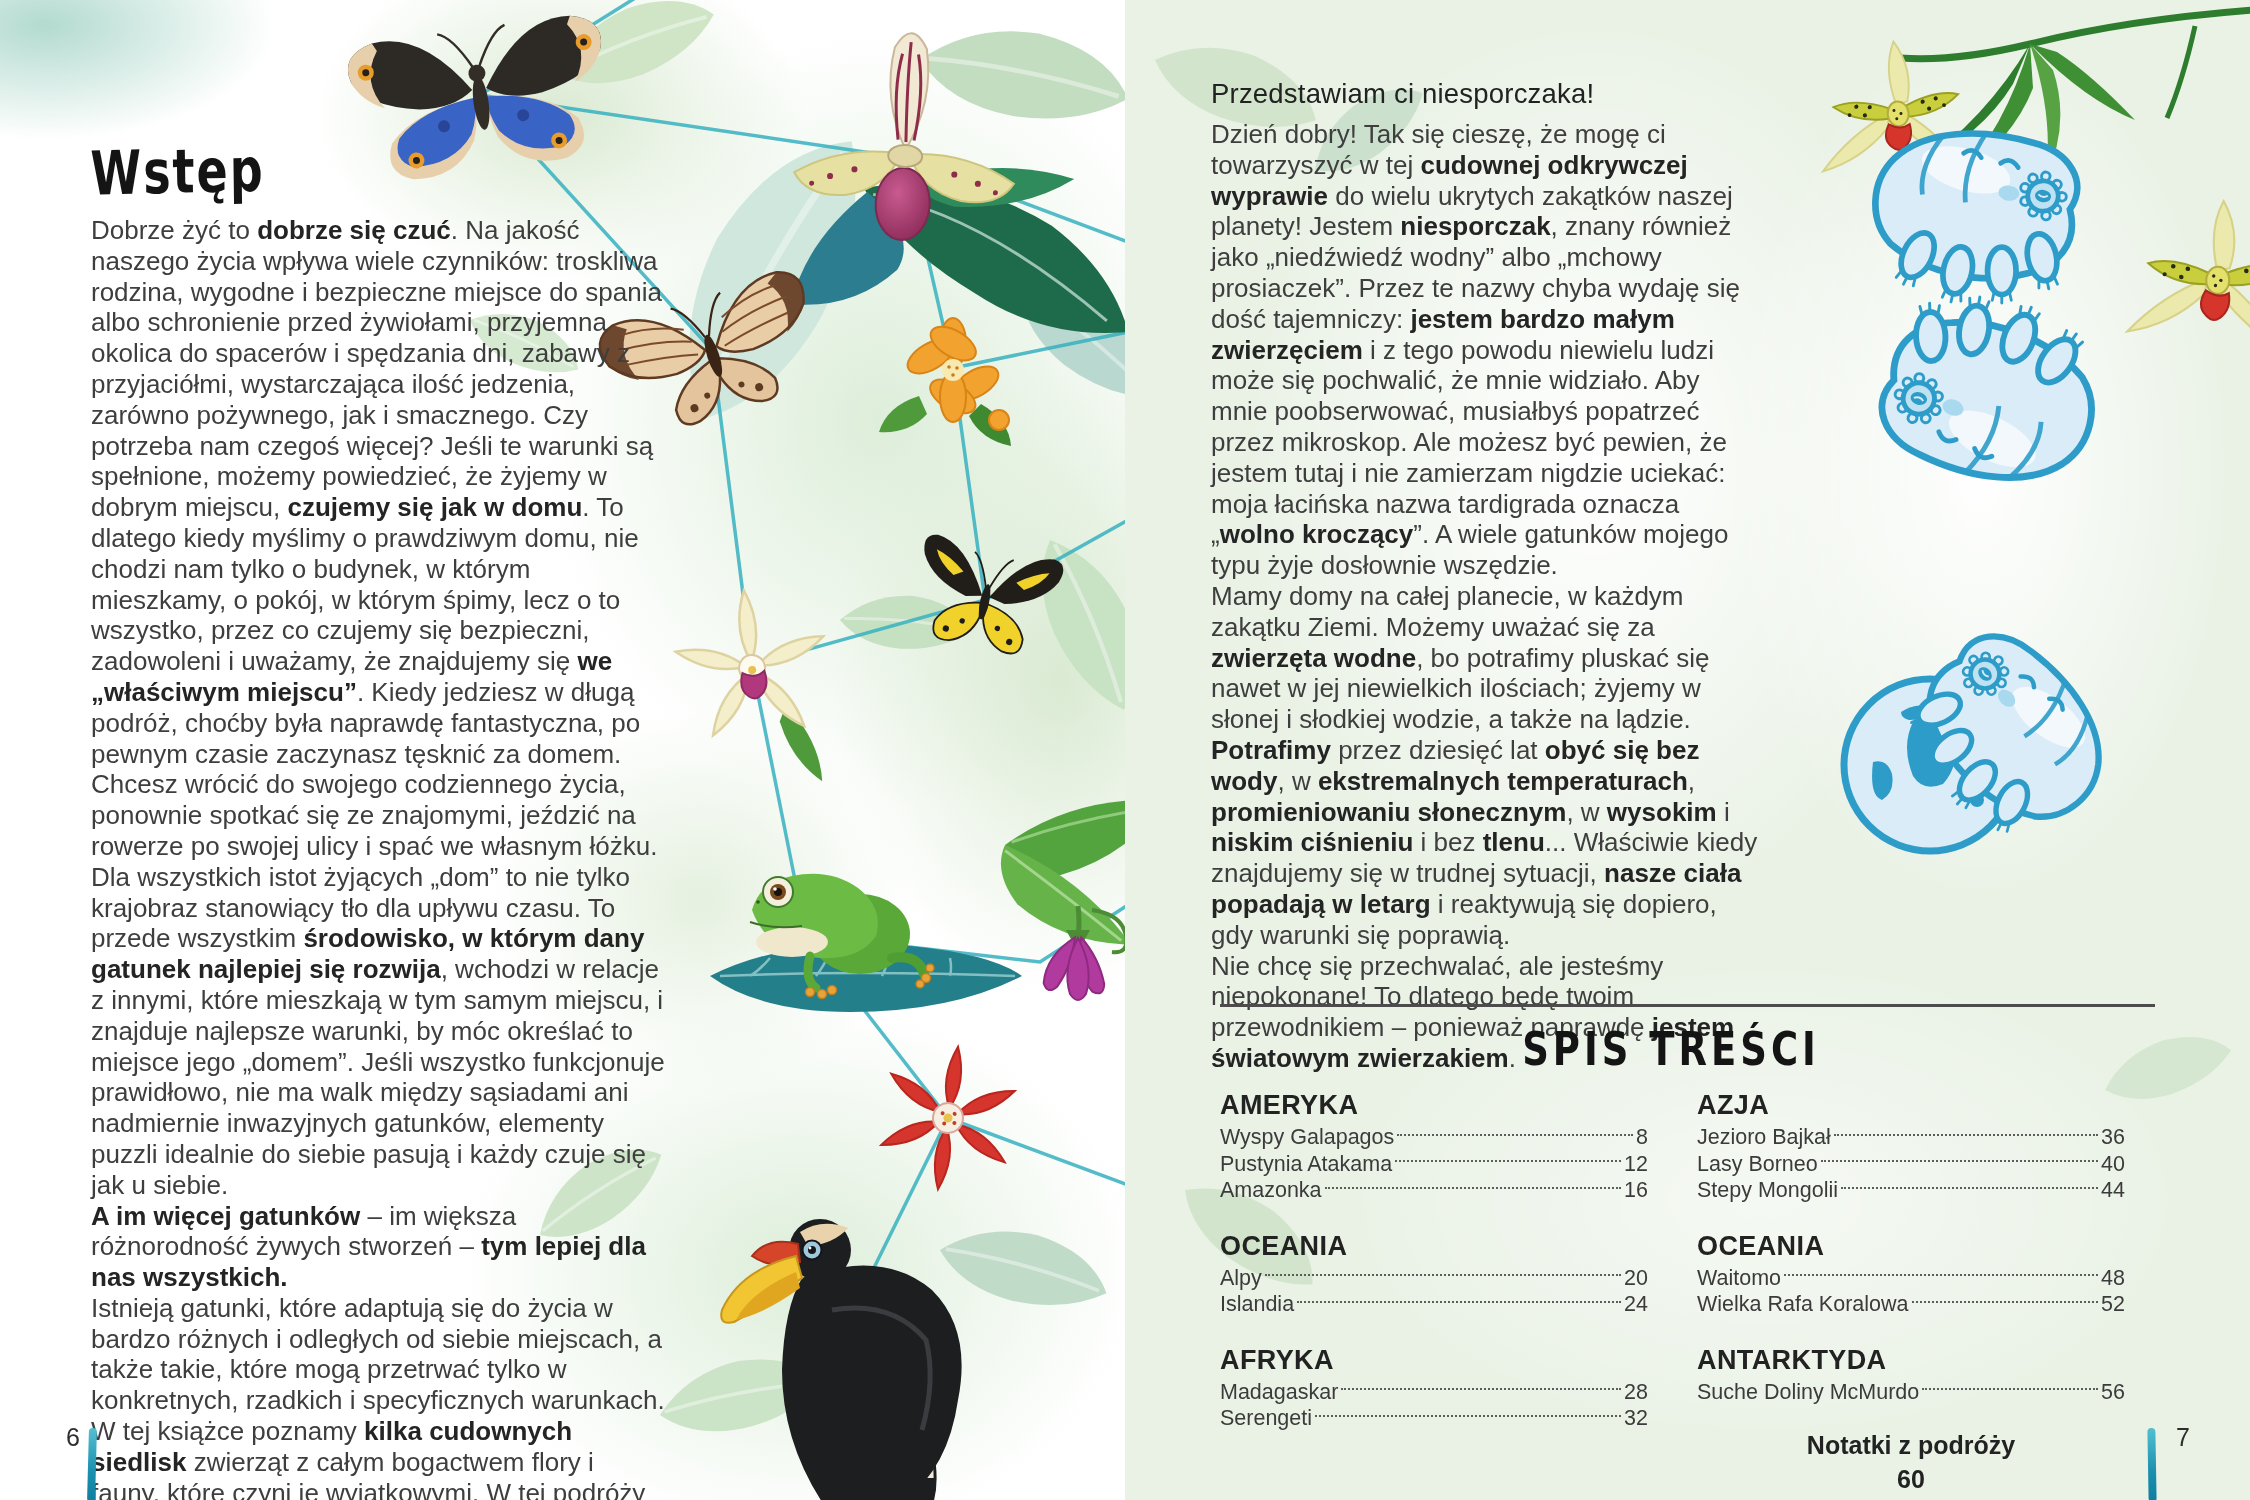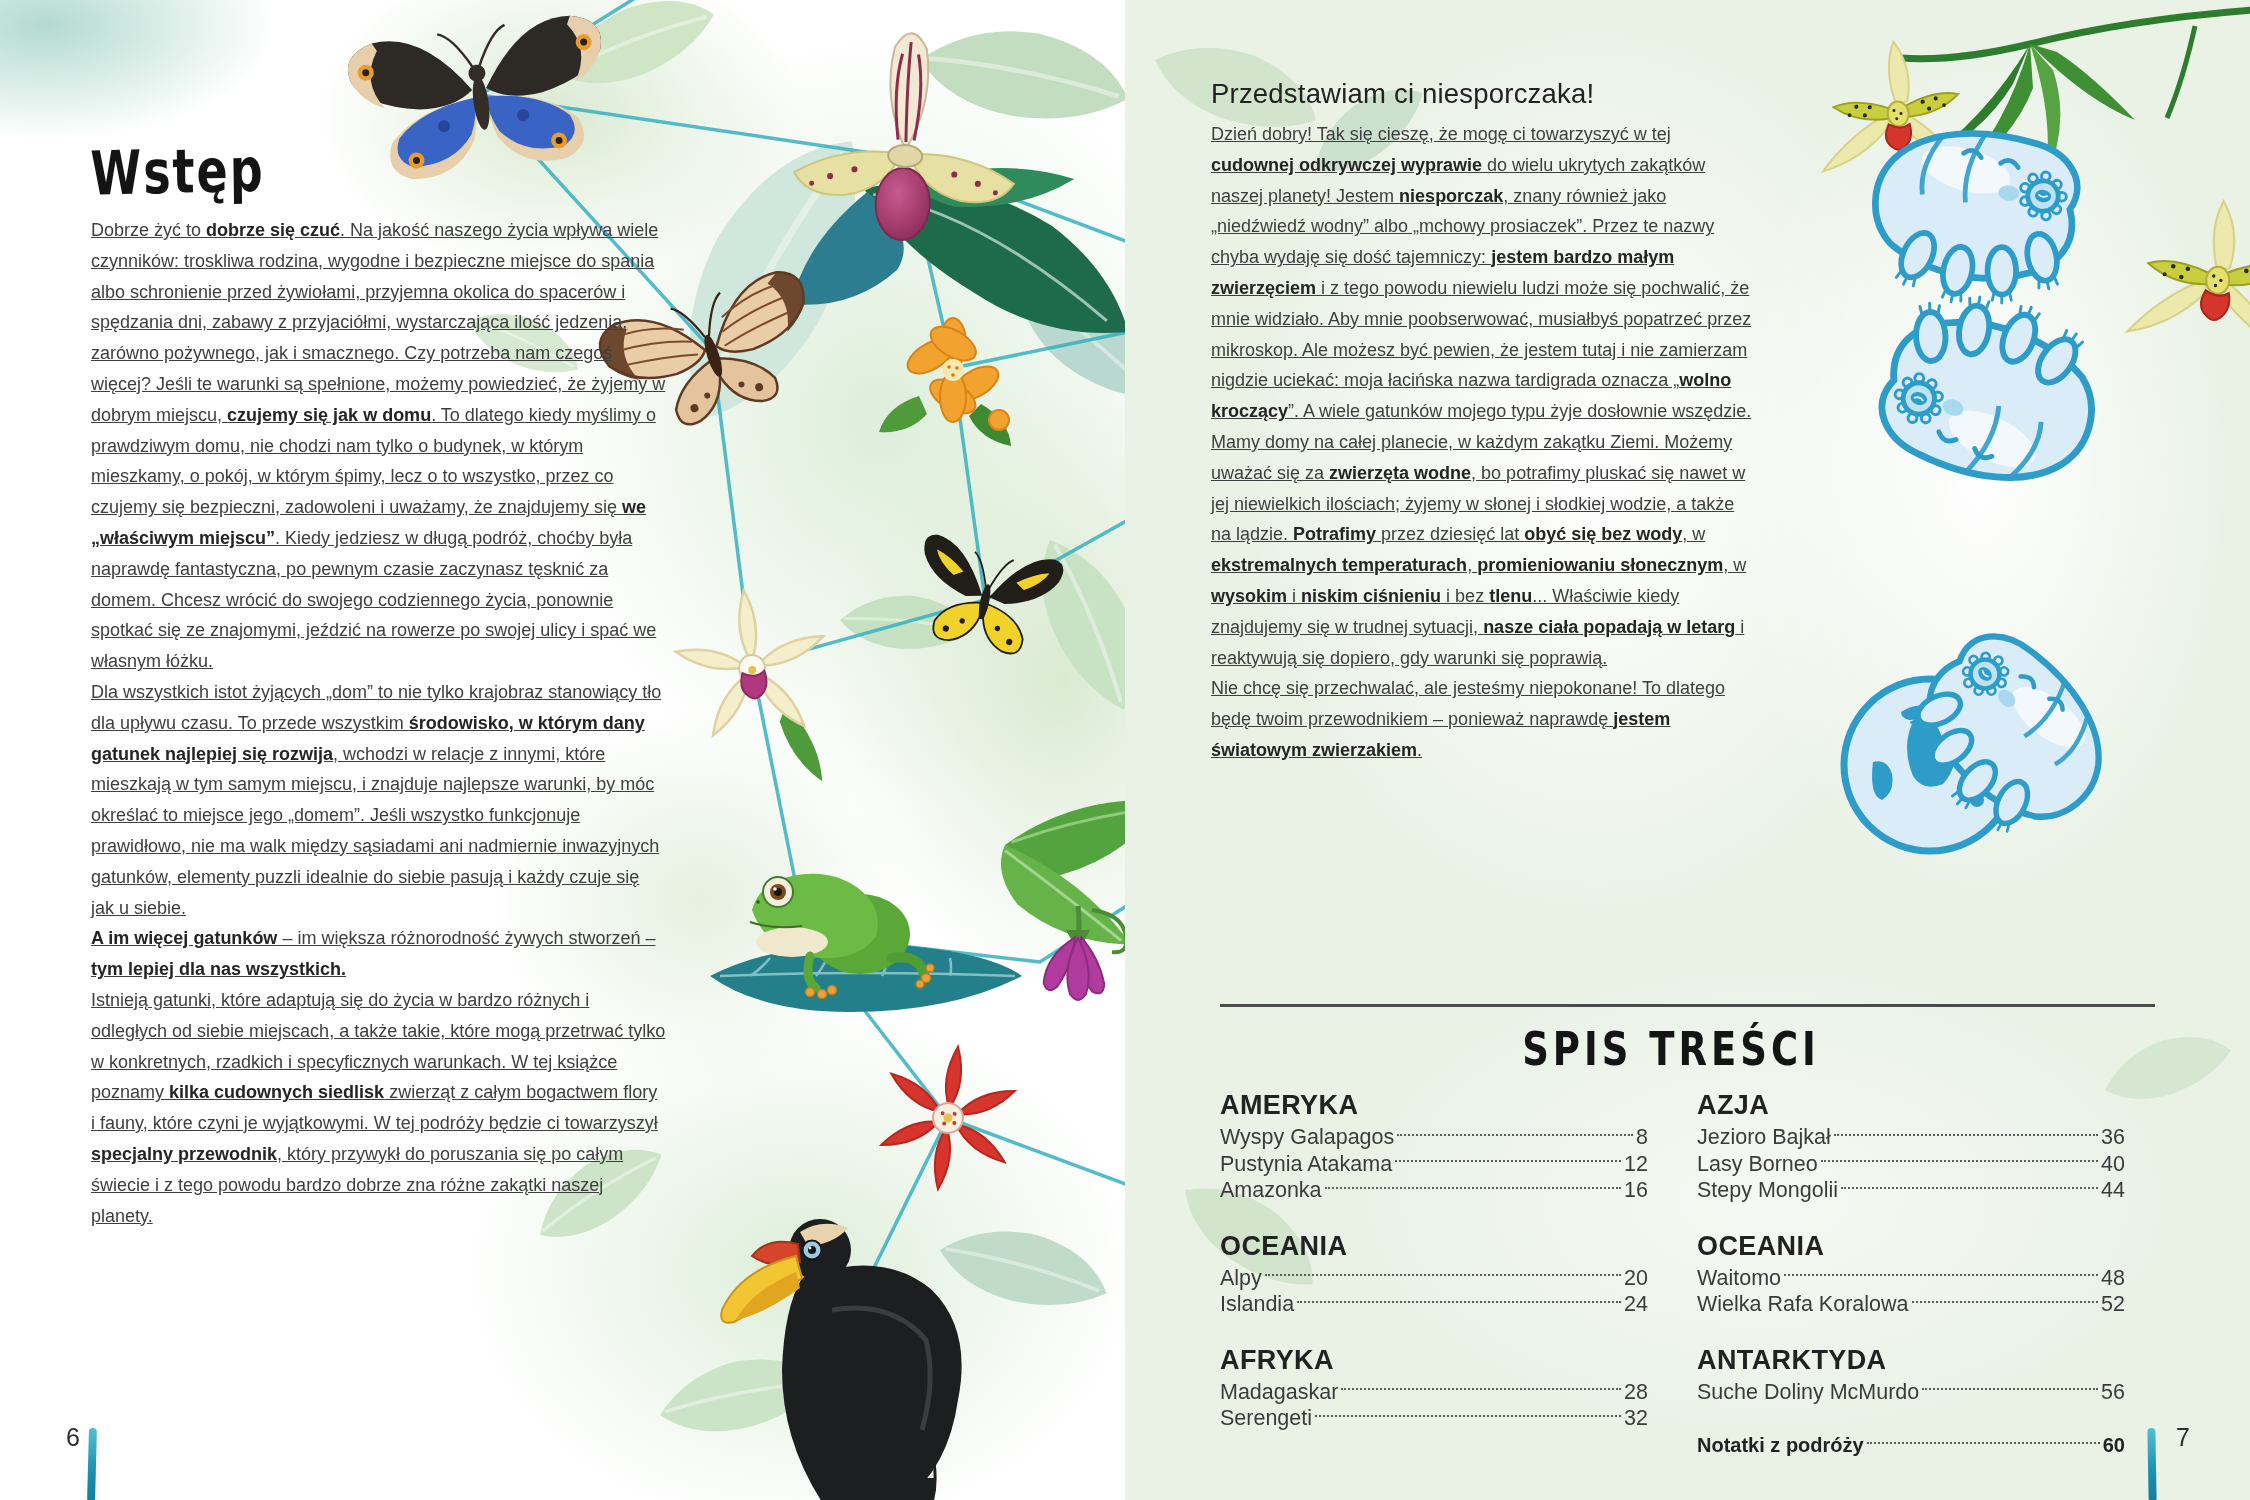--- a/index.html
+++ b/index.html
@@ -1,41 +1,41 @@
 <!DOCTYPE html>
 <html><head>
 <meta charset="utf-8">
 <style>
   html,body{margin:0;padding:0;background:#888;}
   #spread{position:relative;width:2250px;height:1500px;background:#ffffff;overflow:hidden;
           font-family:"Liberation Sans",sans-serif;color:#3d3d3d;margin:0 auto;}
   .abs{position:absolute;}
   svg{display:block;}
   
-  .body-text{font-size:18px;line-height:30.8px;color:#3e3e3e;text-decoration:underline;}
+  .body-text{font-size:26px;line-height:30.8px;color:#3e3e3e;}
   .body-text p{margin:0;}
   .body-text b{color:#242424;}
   #left-title{left:90px;top:138px;font-size:46px;font-weight:700;color:#141414;
               font-family:"DejaVu Sans",sans-serif;letter-spacing:2px;
               transform:scaleY(1.32) rotate(-1deg);transform-origin:0 0;}
   #left-body{left:91px;top:215px;width:575px;}
   #right-block{left:1211px;top:78px;width:547px;}
   #right-title{font-size:27.5px;font-weight:400;color:#222;margin:0 0 9px 0;letter-spacing:.2px;}
   #toc-rule{left:1220px;top:1004px;width:935px;height:2.5px;background:#4c4c4c;}
   #toc-title{left:1220px;top:1022px;width:902px;text-align:center;font-size:37px;font-weight:700;
              color:#141414;font-family:"DejaVu Sans",sans-serif;letter-spacing:4px;
              transform:scaleY(1.25);transform-origin:50% 0;}
   .toc-col{position:absolute;top:1090px;width:428px;font-size:21.5px;color:#3b3b3b;}
   #toc-col-left{left:1220px;}
   #toc-col-right{left:1697px;}
   .toc-group{margin:0 0 27px 0;}
   .toc-region{font-weight:700;font-size:27px;color:#222;letter-spacing:.4px;margin:0 0 3px 0;}
   .toc-row{display:flex;align-items:center;line-height:26.5px;}
   .toc-leader{flex:1;border-bottom:2.2px dotted #5c5c5c;margin:0 3px 5px 3px;}
-  .toc-row.toc-bold{font-weight:700;font-size:20px;color:#222;}
+  .toc-row.toc-bold{font-weight:700;font-size:25px;color:#222;flex-direction:column;}
   .pageno{font-size:25px;color:#2e2e2e;}
   #pageno-left{left:66px;top:1423px;}
   #pageno-right{left:2176px;top:1423px;}
   .streak{width:8px;height:74px;border-radius:5px;
           background:linear-gradient(180deg,#54bfd2 0%,#1a8fae 60%,#0f7f9e 100%);}
   #streak-left{left:88px;top:1428px;transform:rotate(1.5deg);}
   #streak-right{left:2148px;top:1428px;transform:rotate(-1deg);}
 </style>
 </head>
 <body>

